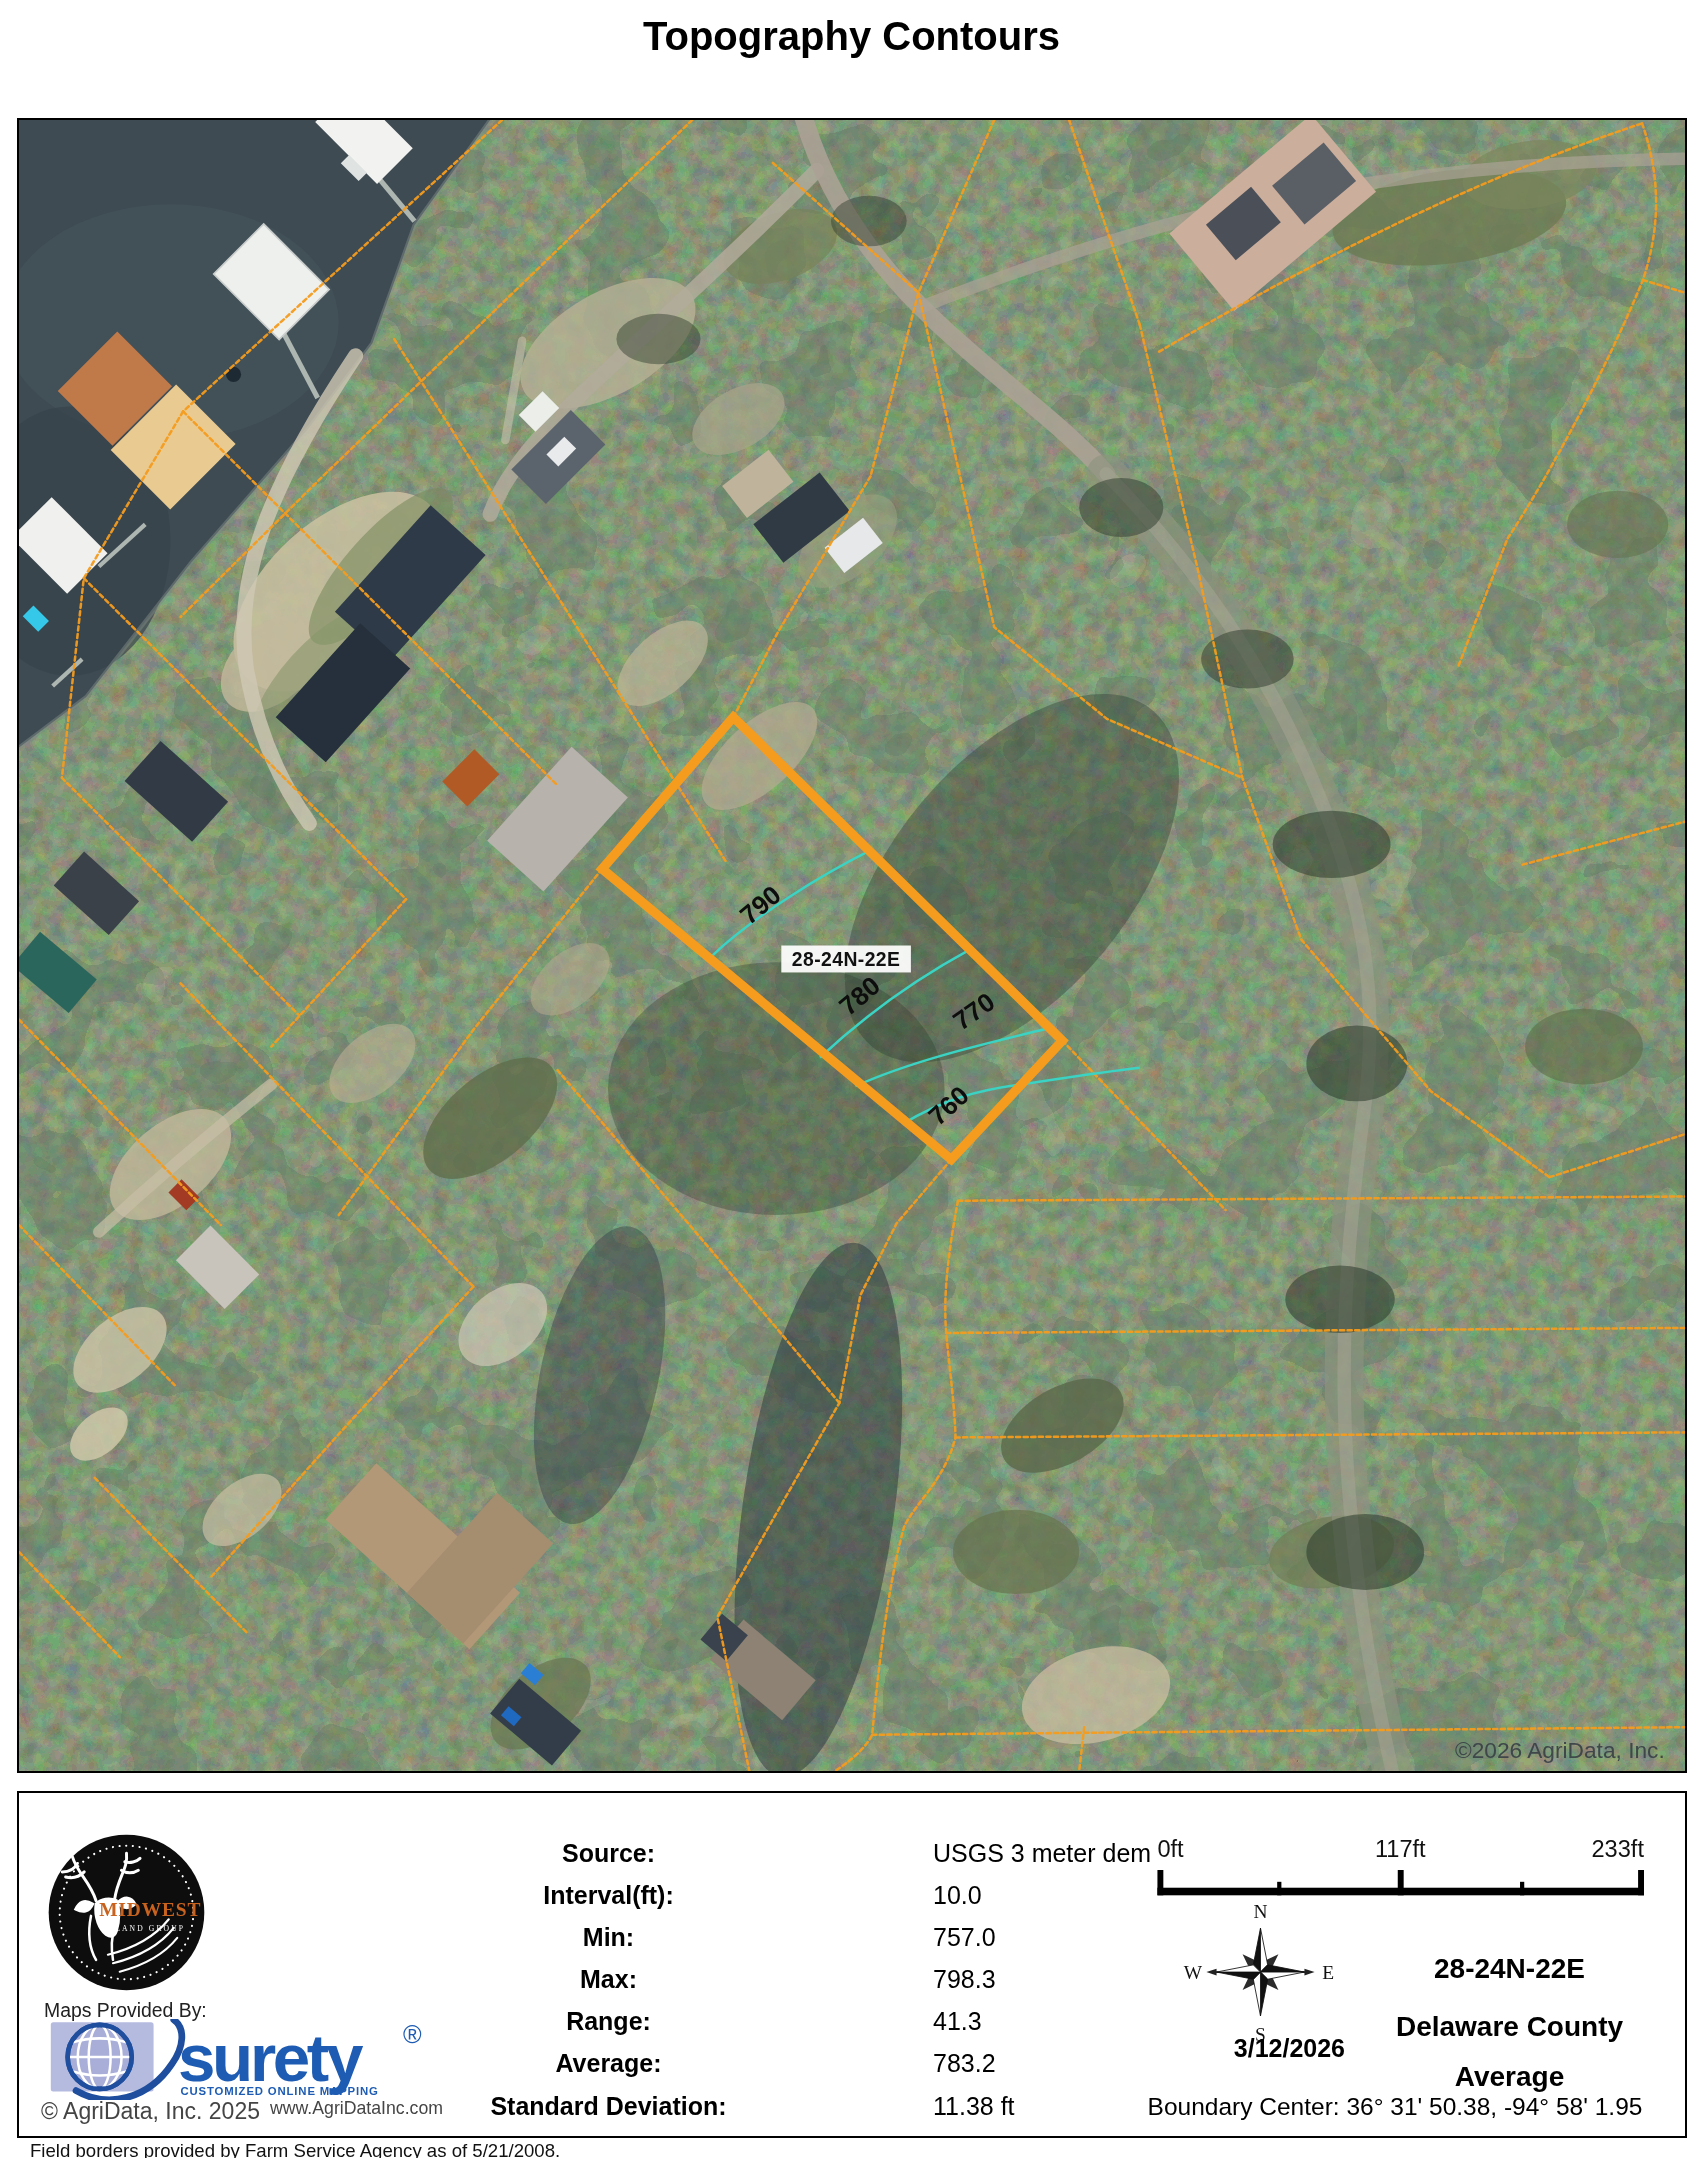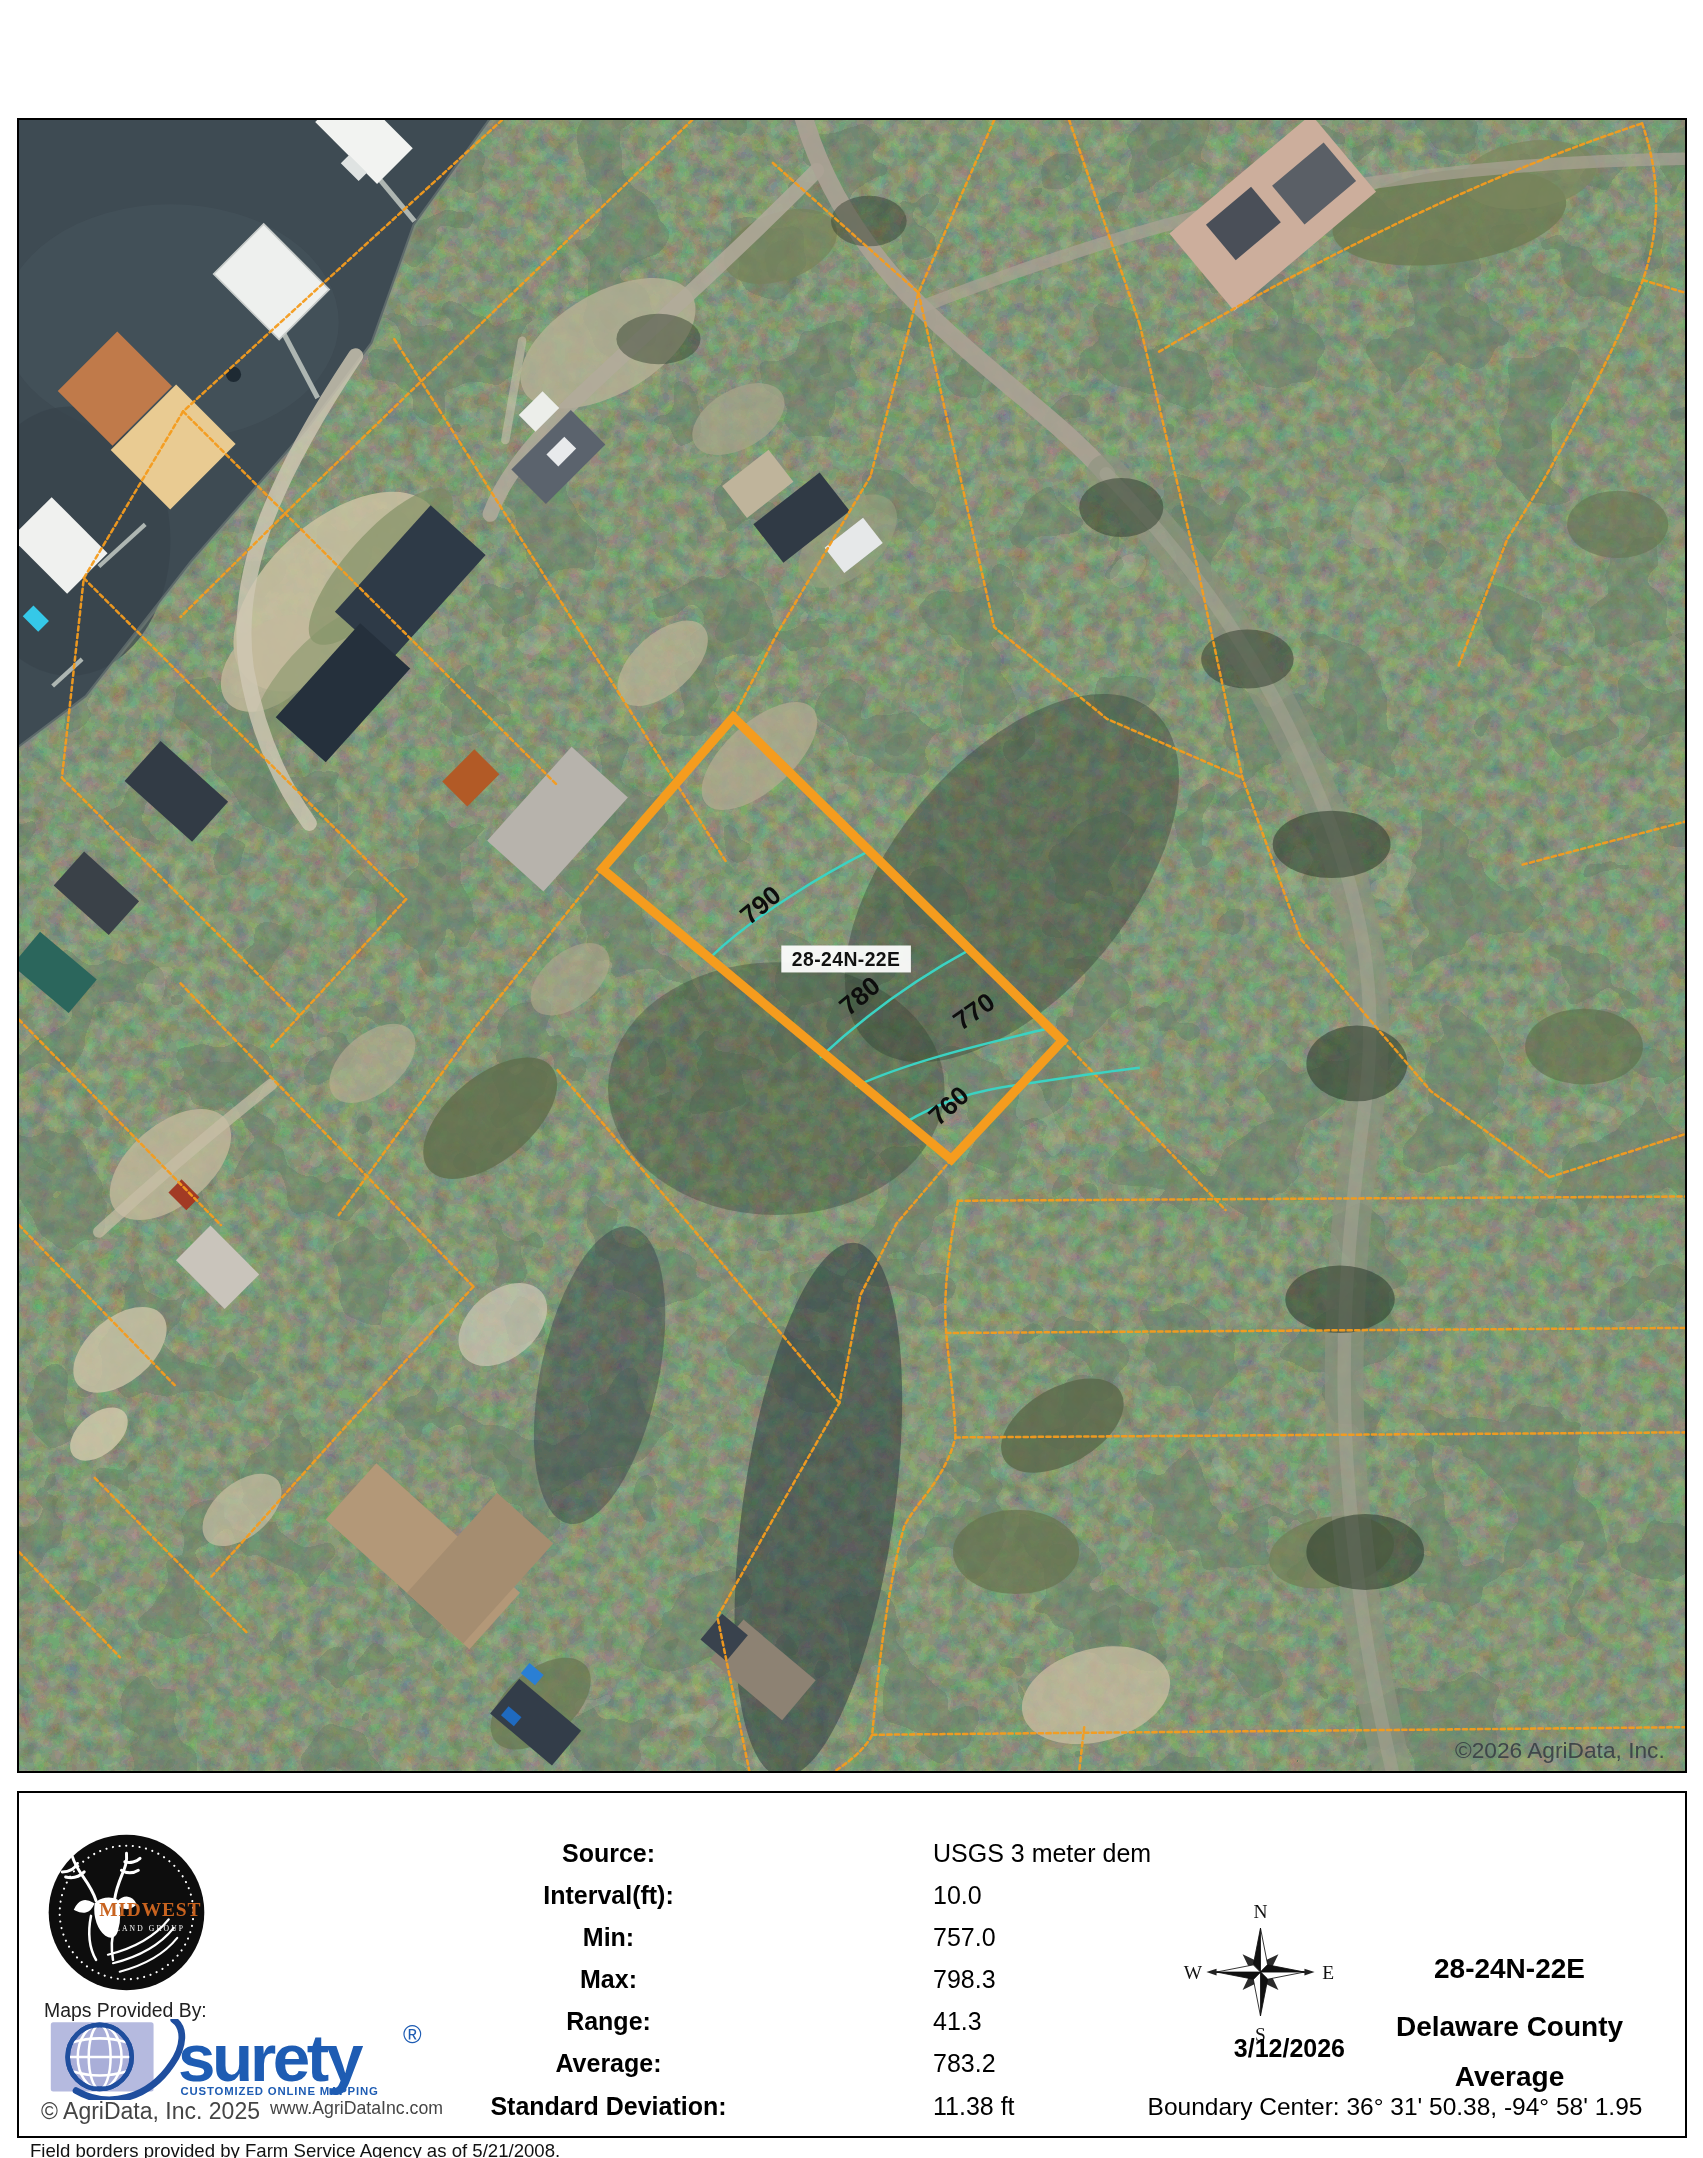--- a/index.html
+++ b/index.html
@@ -35,20 +35,21 @@
   .loc-state{top:268px;}
   .boundary{position:absolute;left:1123px;top:300px;width:506px;text-align:center;font-size:24.5px;white-space:nowrap;}
   .wm{font-size:27px;fill:#3a4146;opacity:.92;text-anchor:end;}
   .plabel{font-size:23px;font-weight:600;letter-spacing:.5px;text-anchor:middle;fill:#111;}
 </style>
 </head>
 <body>
 
 <div id="page">
 
+  <div class="title">Topography Contours</div>
 
   <div class="map-frame">
     <svg viewBox="0 0 1980 1960" preserveAspectRatio="none">
       <defs>
         <filter id="forestNoise" x="0" y="0" width="100%" height="100%">
           <feTurbulence type="fractalNoise" baseFrequency="0.055" numOctaves="4" seed="7" stitchTiles="stitch"></feTurbulence>
           <feComponentTransfer>
             <feFuncR type="discrete" tableValues="0.13 0.18 0.23 0.29 0.36 0.44"></feFuncR>
             <feFuncG type="discrete" tableValues="0.20 0.26 0.31 0.38 0.45 0.52"></feFuncG>
             <feFuncB type="discrete" tableValues="0.12 0.15 0.19 0.23 0.27 0.32"></feFuncB>
@@ -359,20 +360,33 @@
     <div class="stats">
       <div class="stat-row" style="top:46px"><span class="stat-label">Source:</span><span class="stat-value">USGS 3 meter dem</span></div>
       <div class="stat-row" style="top:88px"><span class="stat-label">Interval(ft):</span><span class="stat-value">10.0</span></div>
       <div class="stat-row" style="top:130px"><span class="stat-label">Min:</span><span class="stat-value">757.0</span></div>
       <div class="stat-row" style="top:172px"><span class="stat-label">Max:</span><span class="stat-value">798.3</span></div>
       <div class="stat-row" style="top:214px"><span class="stat-label">Range:</span><span class="stat-value">41.3</span></div>
       <div class="stat-row" style="top:256px"><span class="stat-label">Average:</span><span class="stat-value">783.2</span></div>
       <div class="stat-row" style="top:299px"><span class="stat-label">Standard Deviation:</span><span class="stat-value">11.38 ft</span></div>
     </div>
 
+    <div class="scalebar">
+      <svg viewBox="0 0 600 130">
+        <text x="10" y="36" text-anchor="start">0ft</text>
+        <text x="298" y="36" text-anchor="middle">117ft</text>
+        <text x="587" y="36" text-anchor="end">233ft</text>
+        <rect x="10" y="72" width="577" height="9" fill="#000"></rect>
+        <rect x="10" y="51" width="7" height="30" fill="#000"></rect>
+        <rect x="295" y="51" width="7" height="30" fill="#000"></rect>
+        <rect x="580" y="51" width="7" height="30" fill="#000"></rect>
+        <rect x="152" y="65" width="5" height="16" fill="#000"></rect>
+        <rect x="440" y="65" width="5" height="16" fill="#000"></rect>
+      </svg>
+    </div>
 
     <div class="compass">
       <svg viewBox="0 0 200 180">
         <path d="M 40,90 L 160,90" stroke="#222" stroke-width="1.5"></path>
         <path d="M 48,86 L 36,90 L 48,94 Z" fill="#222"></path>
         <path d="M 152,86 L 164,90 L 152,94 Z" fill="#222"></path>
         <path d="M 121.2,68.8 L 111,90 L 121.2,111.2 L 100,101 L 78.8,111.2 L 89,90 L 78.8,68.8 L 100,79 Z" fill="#2b2b2b"></path>
         <g stroke="#111" stroke-width="1">
           <path d="M 100,38 L 91.5,81.5 L 100,90 Z" fill="#111"></path>
           <path d="M 100,38 L 108.5,81.5 L 100,90 Z" fill="#fff"></path>

